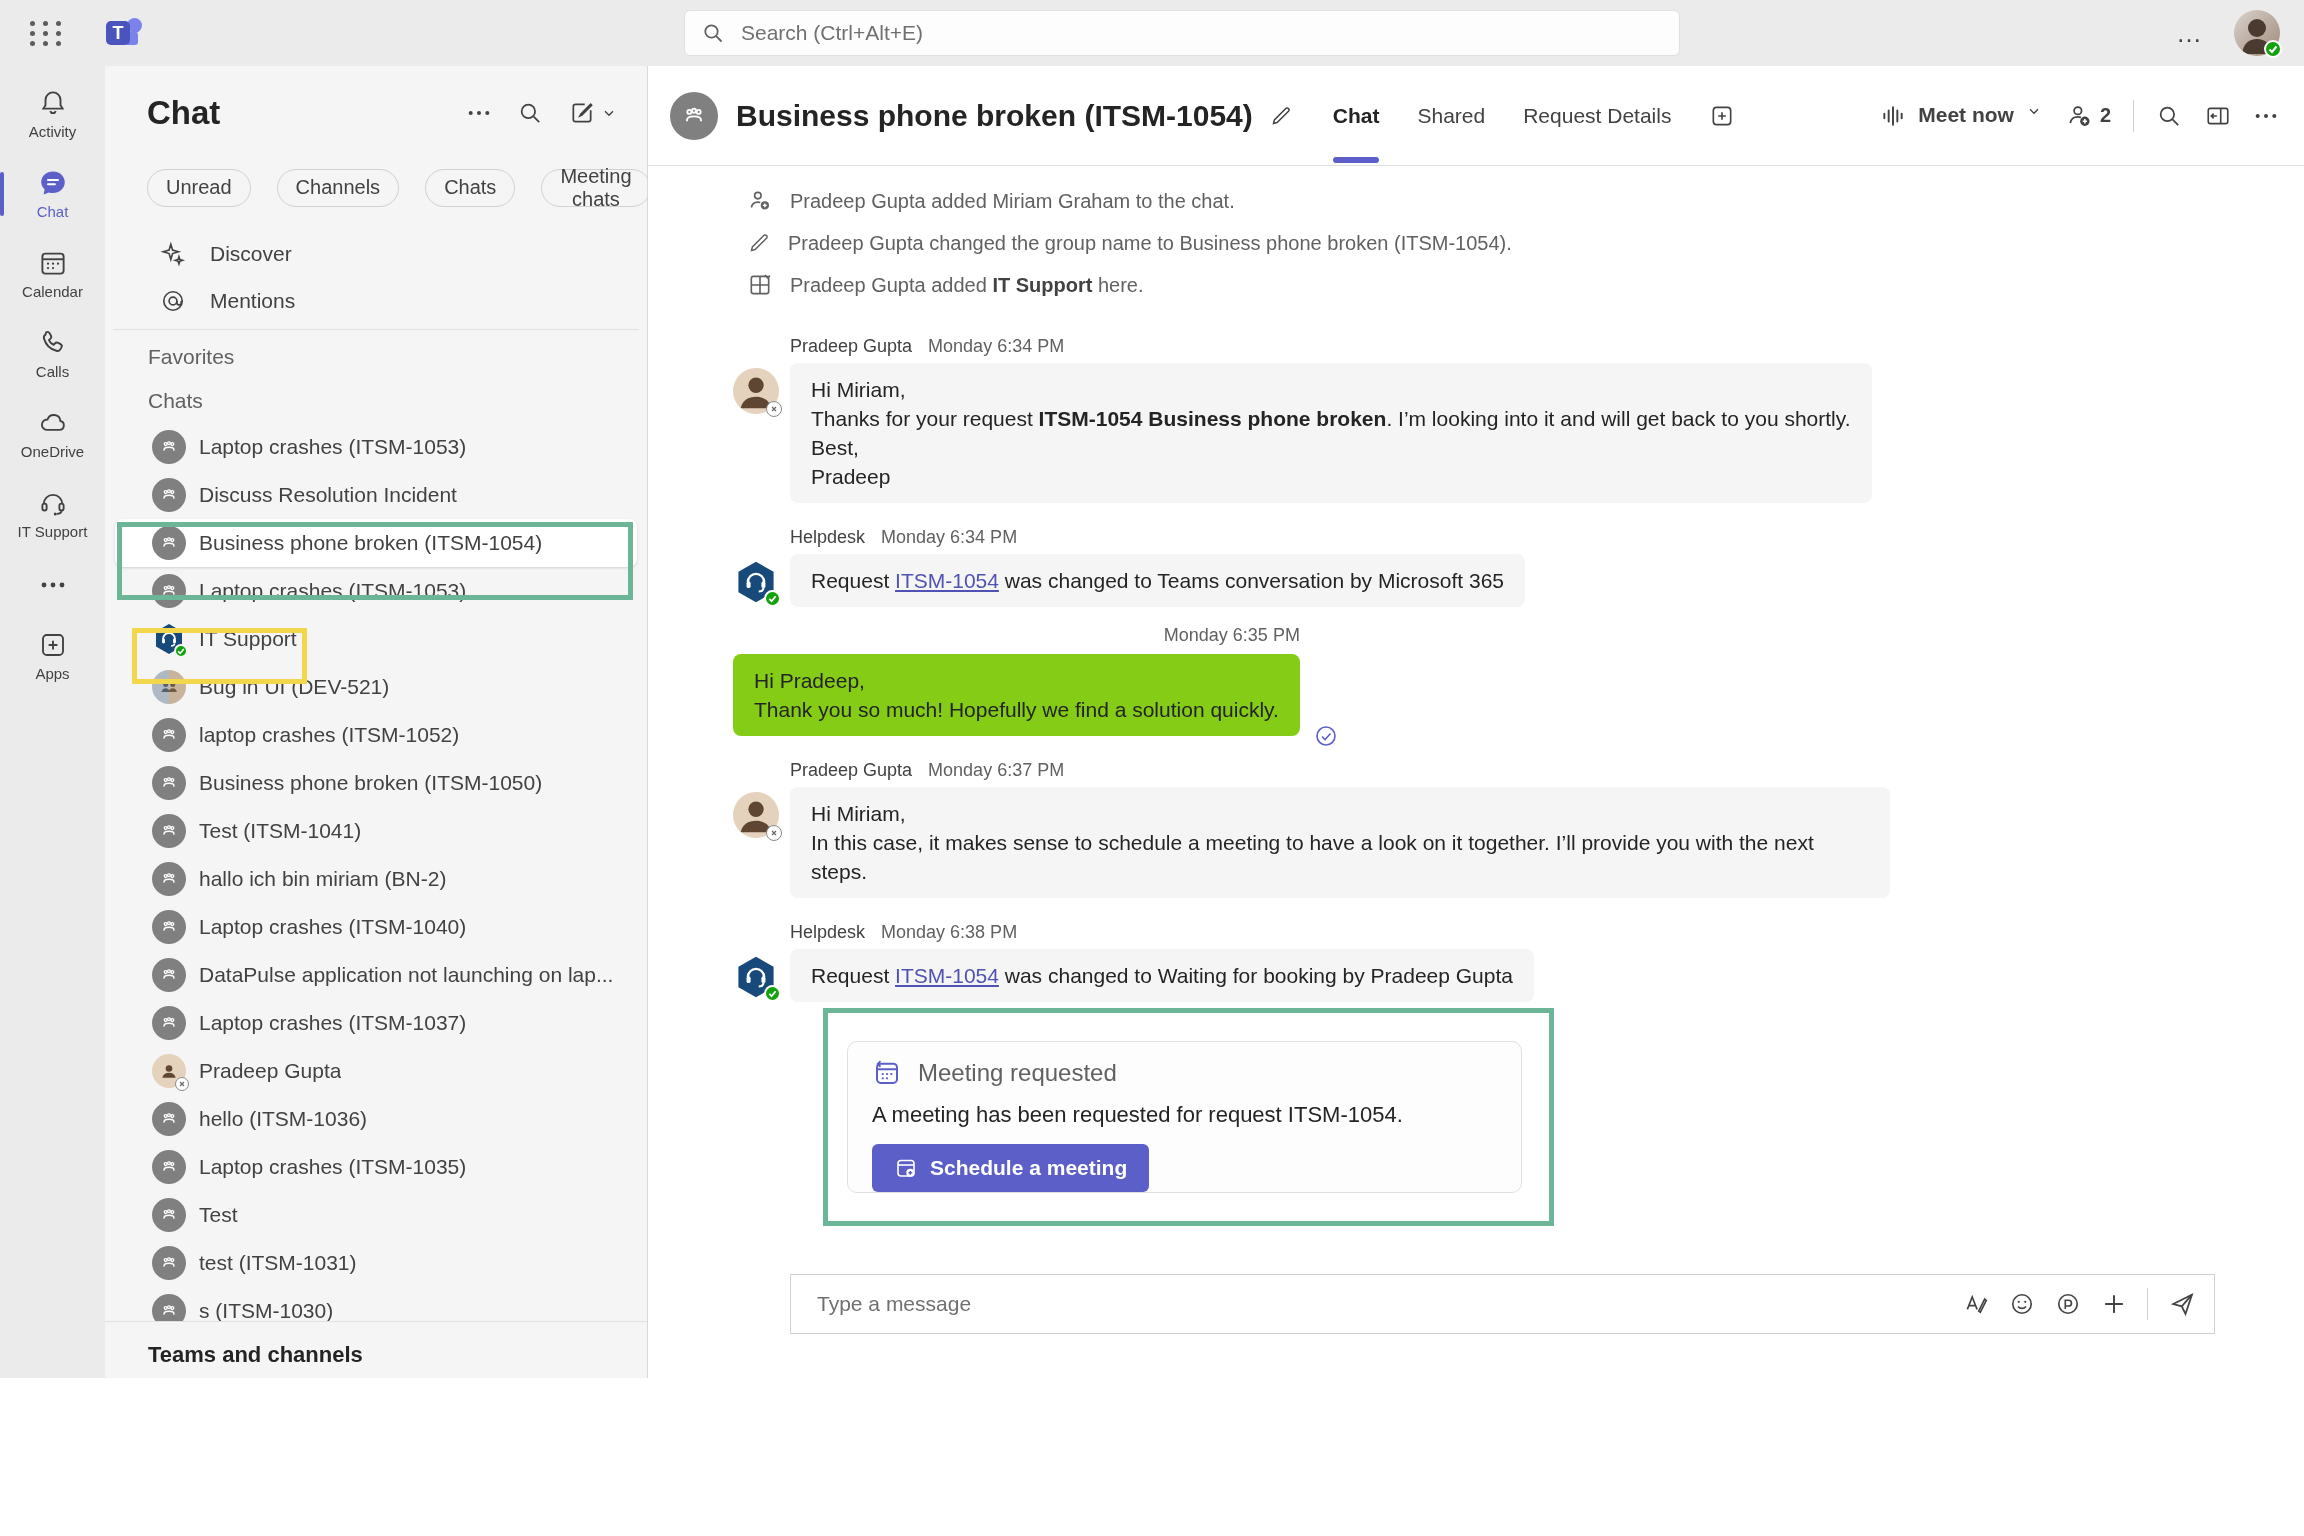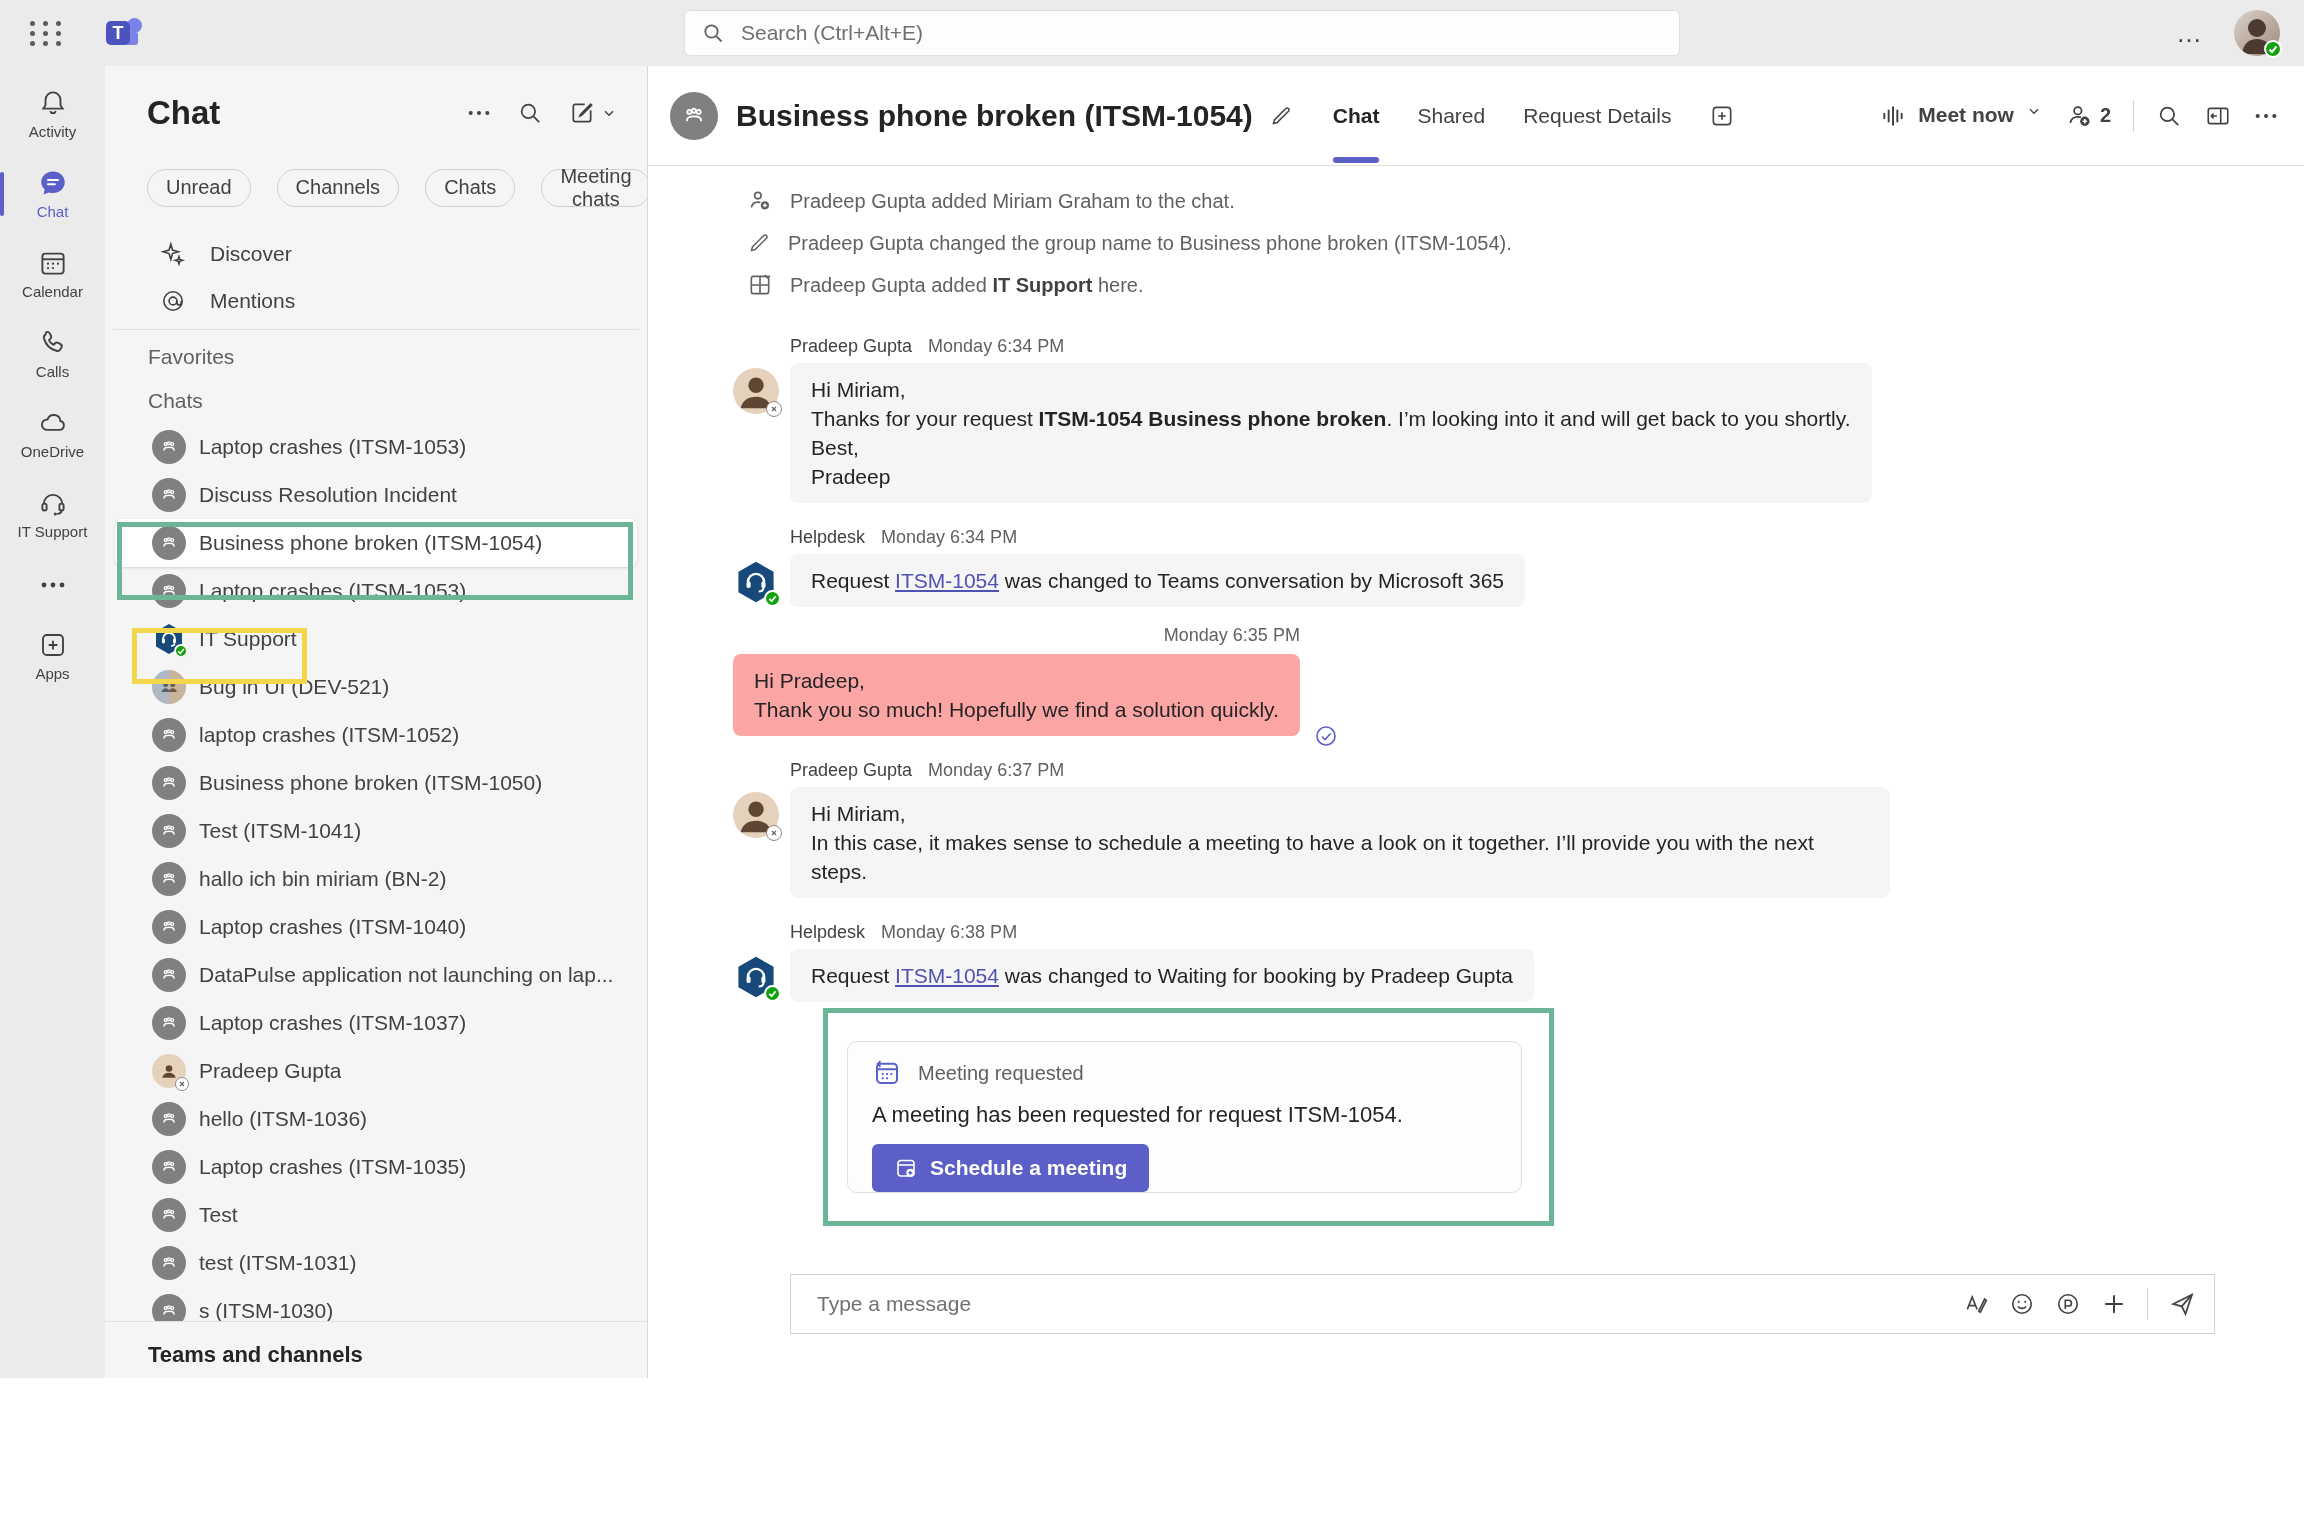--- a/index.html
+++ b/index.html
@@ -77,27 +77,27 @@
   .sys-row b { color:#424242; }
   .msg-row { display:flex; gap:11px; margin-top:24px; }
   .avcol { width:46px; flex:none; position:relative; margin-top:32px; }
   .msg-block { display:flex; flex-direction:column; }
   .msg-meta { font-size:18px; color:#616161; margin-bottom:6px; display:flex; gap:16px; }
   .msg-meta .name { color:#424242; }
   .bubble { background:#f5f5f5; border-radius:8px; padding:12px 21px; font-size:21px; line-height:29px; color:#242424; width:fit-content; max-width:1100px; }
   .bubble a { color:#4f52b2; text-decoration:underline; cursor:pointer; }
   .out-wrap { display:flex; flex-direction:column; align-items:flex-end; margin-top:18px; }
   .out-time { font-size:18px; color:#616161; margin-bottom:8px; }
-  .bubble.self { background:#fca5a5; position:relative; max-width:590px; }
+  .bubble.self { background:#84cc16; position:relative; max-width:590px; }
   .seen { position:absolute; right:-38px; bottom:-12px; color:#5b5fc7; }
 
   
   .ann-green-card { margin:6px 0 0 33px; width:731px; border:5px solid #6cb596; padding:28px 0 0 19px; height:218px; }
   .meet-card { width:675px; height:152px; background:#fdfdfd; border:1px solid #e0e0e0; border-radius:10px; padding:16px 24px; }
-  .meet-card-head { display:flex; align-items:center; gap:16px; color:#616161; font-size:20px; }
+  .meet-card-head { display:flex; align-items:center; gap:16px; color:#616161; font-size:24px; }
   .meet-card-body { font-size:22px; color:#242424; margin-top:14px; }
   .meet-card-btn { margin-top:16px; background:#5b5fc7; color:#fff; border:none; border-radius:6px; height:48px; padding:0 22px; font-size:21px; font-weight:bold; display:flex; align-items:center; gap:12px; cursor:pointer; font-family:inherit; }
 
   .ann-sidebar-green { position:absolute; left:117px; top:522px; width:516px; height:78px; border:5px solid #6cb596; pointer-events:none; z-index:5; }
   .ann-sidebar-yellow { position:absolute; left:132px; top:628px; width:175px; height:56px; border:5px solid #f2d64b; pointer-events:none; z-index:5; }
 
   
   .compose { margin:0 89px 44px 142px; height:60px; border:1px solid #d1d1d1; border-radius:0; background:#fff; display:flex; align-items:center; padding:0 18px 0 26px; }
   .compose input { flex:1; border:none; outline:none; font-size:21px; font-family:inherit; color:#424242; background:transparent; }
   .compose input::placeholder { color:#707070; }

